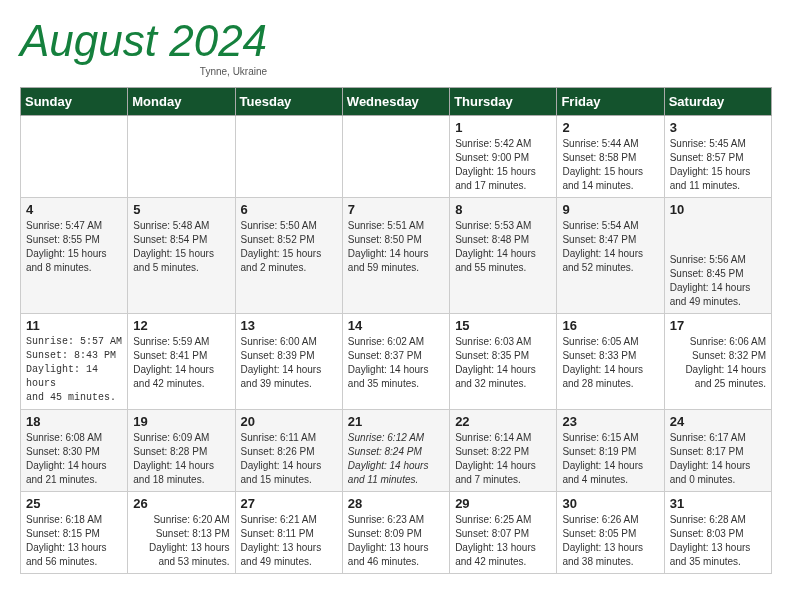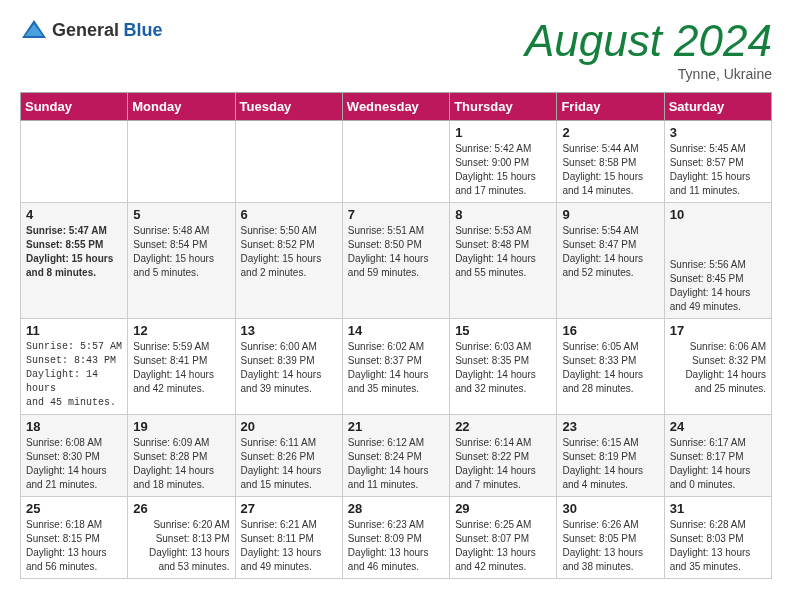--- a/index.html
+++ b/index.html
@@ -38,30 +38,30 @@
     .title-block {
       text-align: right;
     }
     .month-year {
       font-size: 44px;
       font-weight: normal;
       color: #15803d;
       font-style: italic;
     }
     .location {
-      font-size: 14px;
+      font-size: 10px;
       color: #555;
     }
     table {
       width: 100%;
       border-collapse: collapse;
       table-layout: fixed;
     }
     thead tr th {
-      background-color: #be185d;
+      background-color: #14532d;
       color: #fff;
       font-size: 13px;
       font-weight: bold;
       padding: 6px 4px;
       text-align: left;
       border: 1px solid #aaa;
     }
     tbody tr td {
       vertical-align: top;
       border: 1px solid #ccc;
@@ -87,30 +87,20 @@
       line-height: 1.4;
     }
     .empty-cell {
       background: #fff !important;
     }
   </style>
 </head>
 <body>
 
 <div class="header">
-  <div class="logo">
-    <svg class="logo-icon" viewBox="0 0 28 28">
-      <polygon points="14,4 26,22 2,22" fill="#1a6ab5"></polygon>
-      <polygon points="14,8 23,20 5,20" fill="#4a9fde"></polygon>
-    </svg>
-    <div>
-      <span class="logo-text-general">General</span>
-      <span class="logo-text-blue">Blue</span>
-    </div>
-  </div>
   <div class="title-block">
     <div class="month-year">August 2024</div>
     <div class="location">Tynne, Ukraine</div>
   </div>
 </div>
 
 <table>
   <thead>
     <tr>
     <th>Sunday</th>
@@ -146,21 +136,21 @@
           <span class="day-num">3</span>
           <div class="day-detail" style="white-space: pre-line;">Sunrise: 5:45 AM
 Sunset: 8:57 PM
 Daylight: 15 hours
 and 11 minutes.</div>
         </td>
       </tr>
       <tr>
         <td>
           <span class="day-num">4</span>
-          <div class="day-detail" style="white-space: pre-line; font-weight: bold;">Sunrise: 5:47 AM
+          <div class="day-detail" style="white-space: pre-line;">Sunrise: 5:47 AM
 Sunset: 8:55 PM
 Daylight: 15 hours
 and 8 minutes.</div>
         </td>
         <td>
           <span class="day-num">5</span>
           <div class="day-detail" style="white-space: pre-line;">Sunrise: 5:48 AM
 Sunset: 8:54 PM
 Daylight: 15 hours
 and 5 minutes.</div>
@@ -269,21 +259,21 @@
         </td>
         <td>
           <span class="day-num">20</span>
           <div class="day-detail" style="white-space: pre-line;">Sunrise: 6:11 AM
 Sunset: 8:26 PM
 Daylight: 14 hours
 and 15 minutes.</div>
         </td>
         <td>
           <span class="day-num">21</span>
-          <div class="day-detail" style="white-space: pre-line;">Sunrise: 6:12 AM
+          <div class="day-detail" style="white-space: pre-line; font-style: italic;">Sunrise: 6:12 AM
 Sunset: 8:24 PM
 Daylight: 14 hours
 and 11 minutes.</div>
         </td>
         <td>
           <span class="day-num">22</span>
           <div class="day-detail" style="white-space: pre-line;">Sunrise: 6:14 AM
 Sunset: 8:22 PM
 Daylight: 14 hours
 and 7 minutes.</div>

